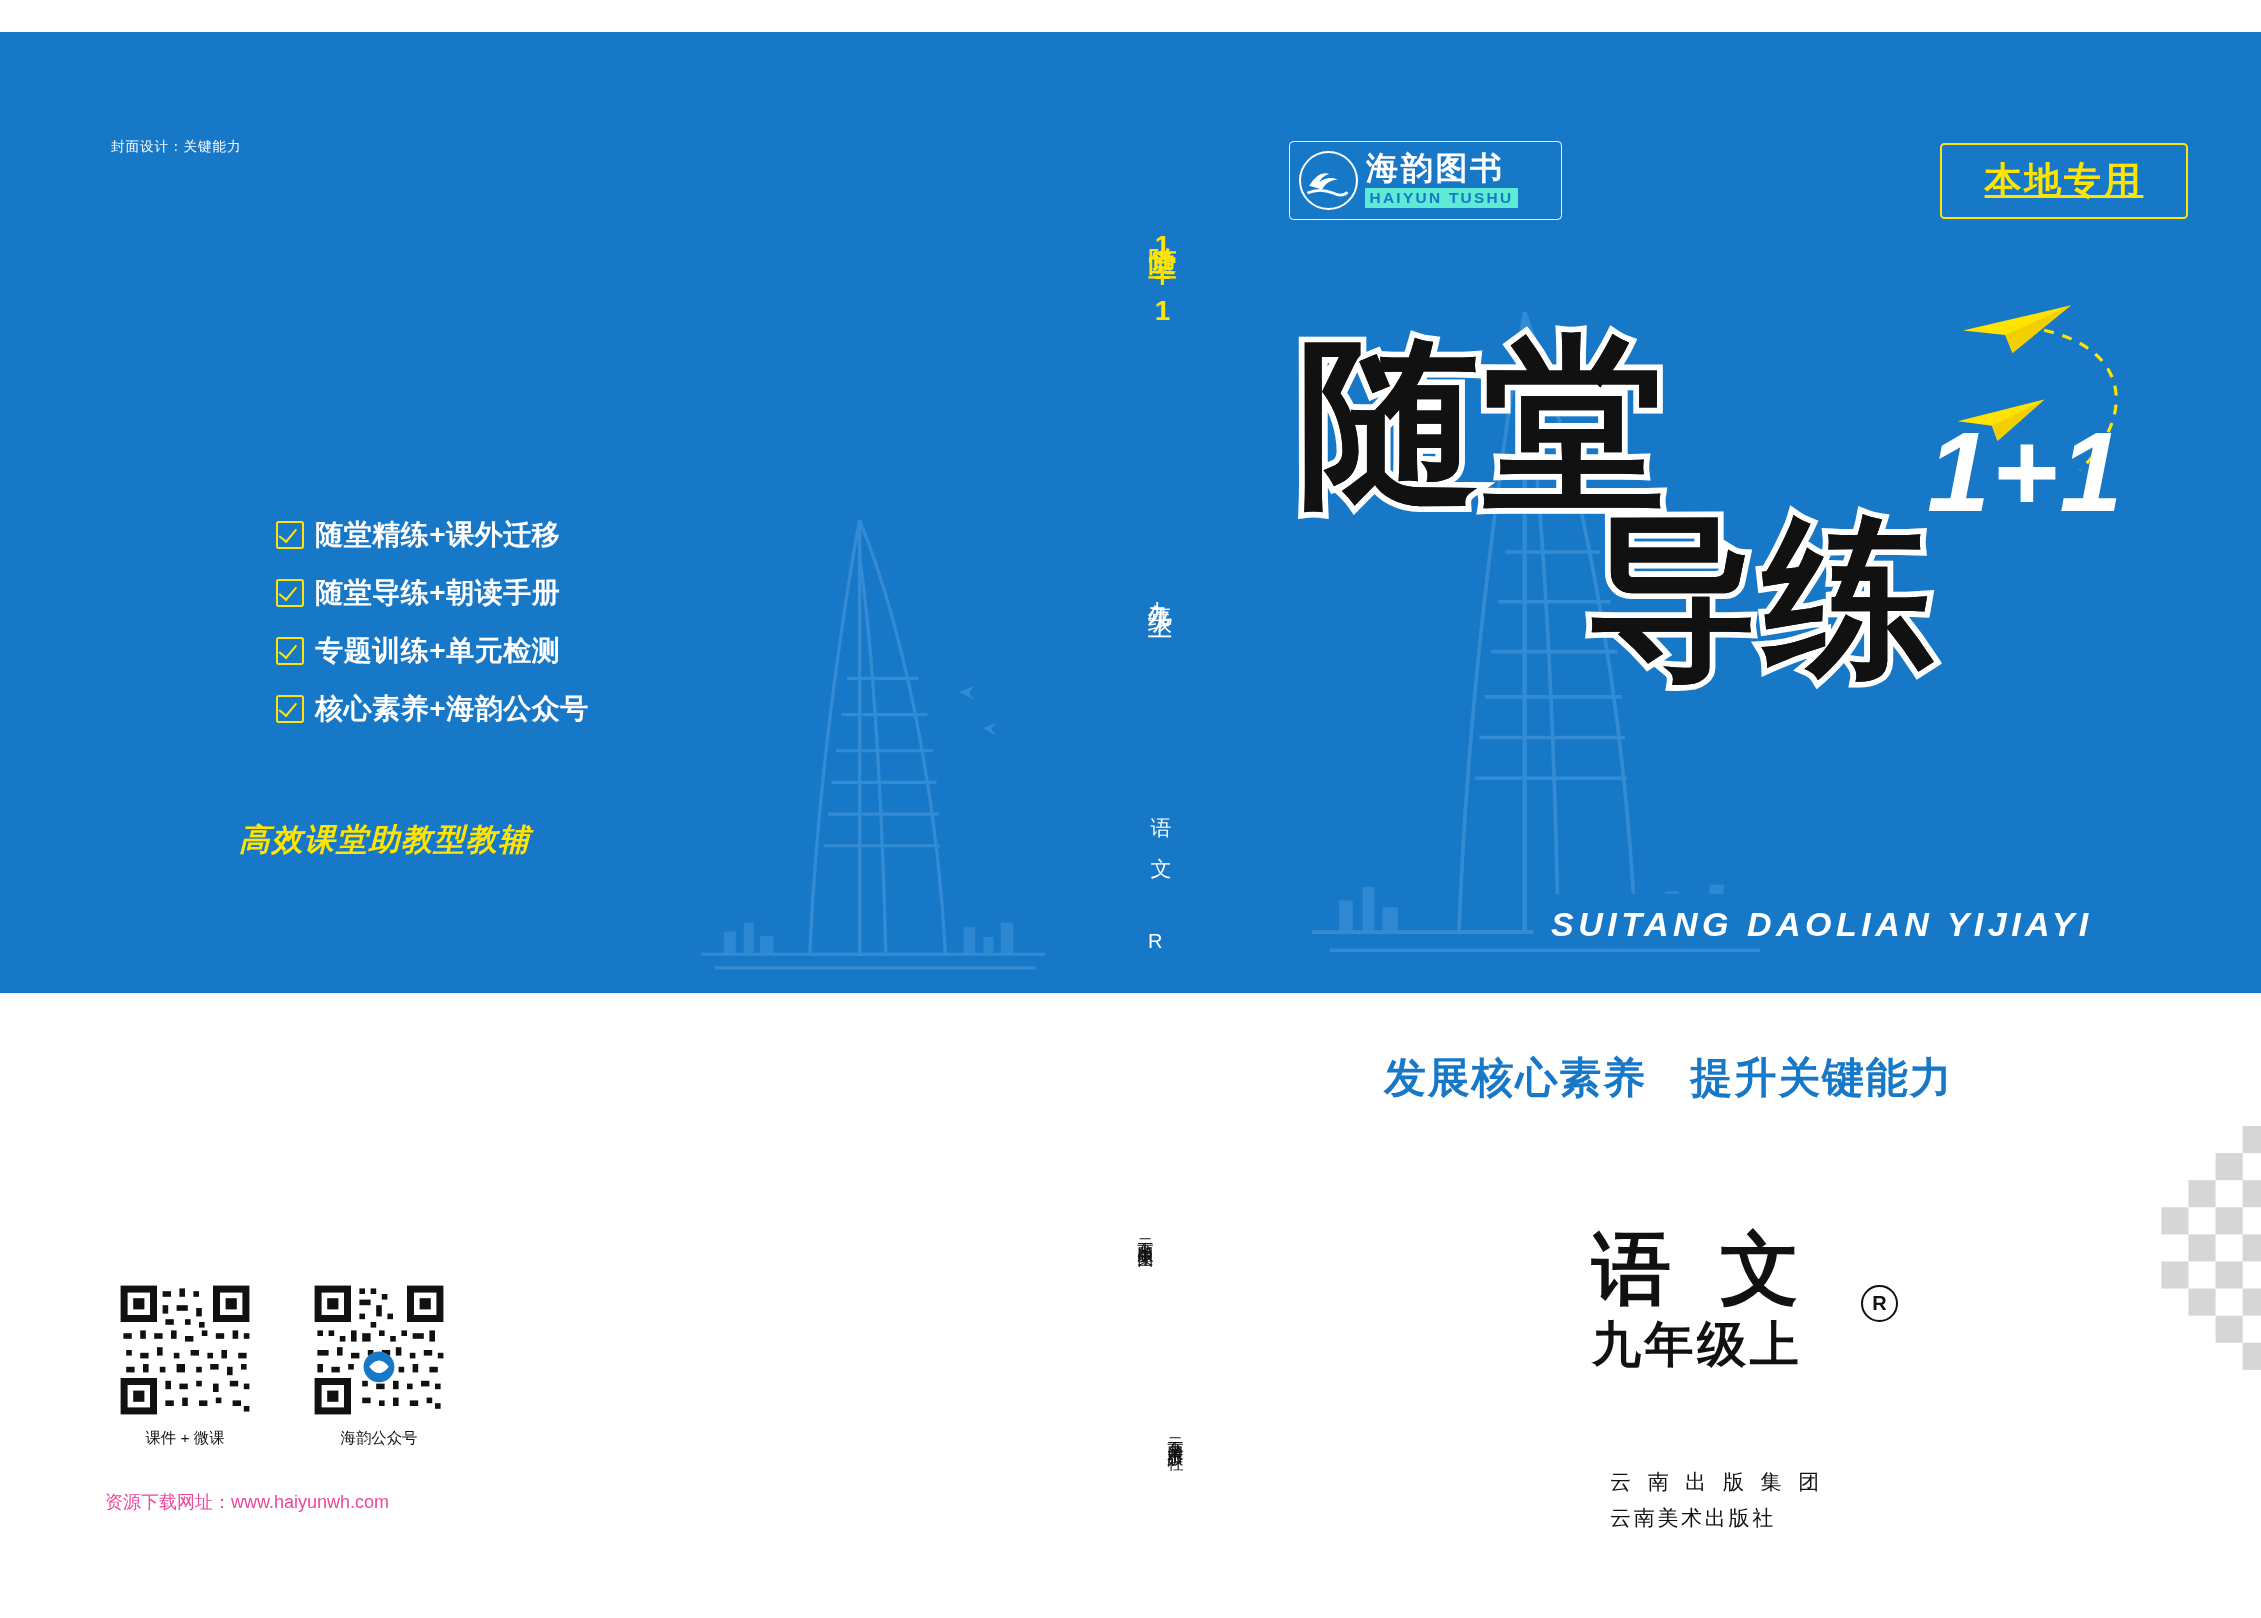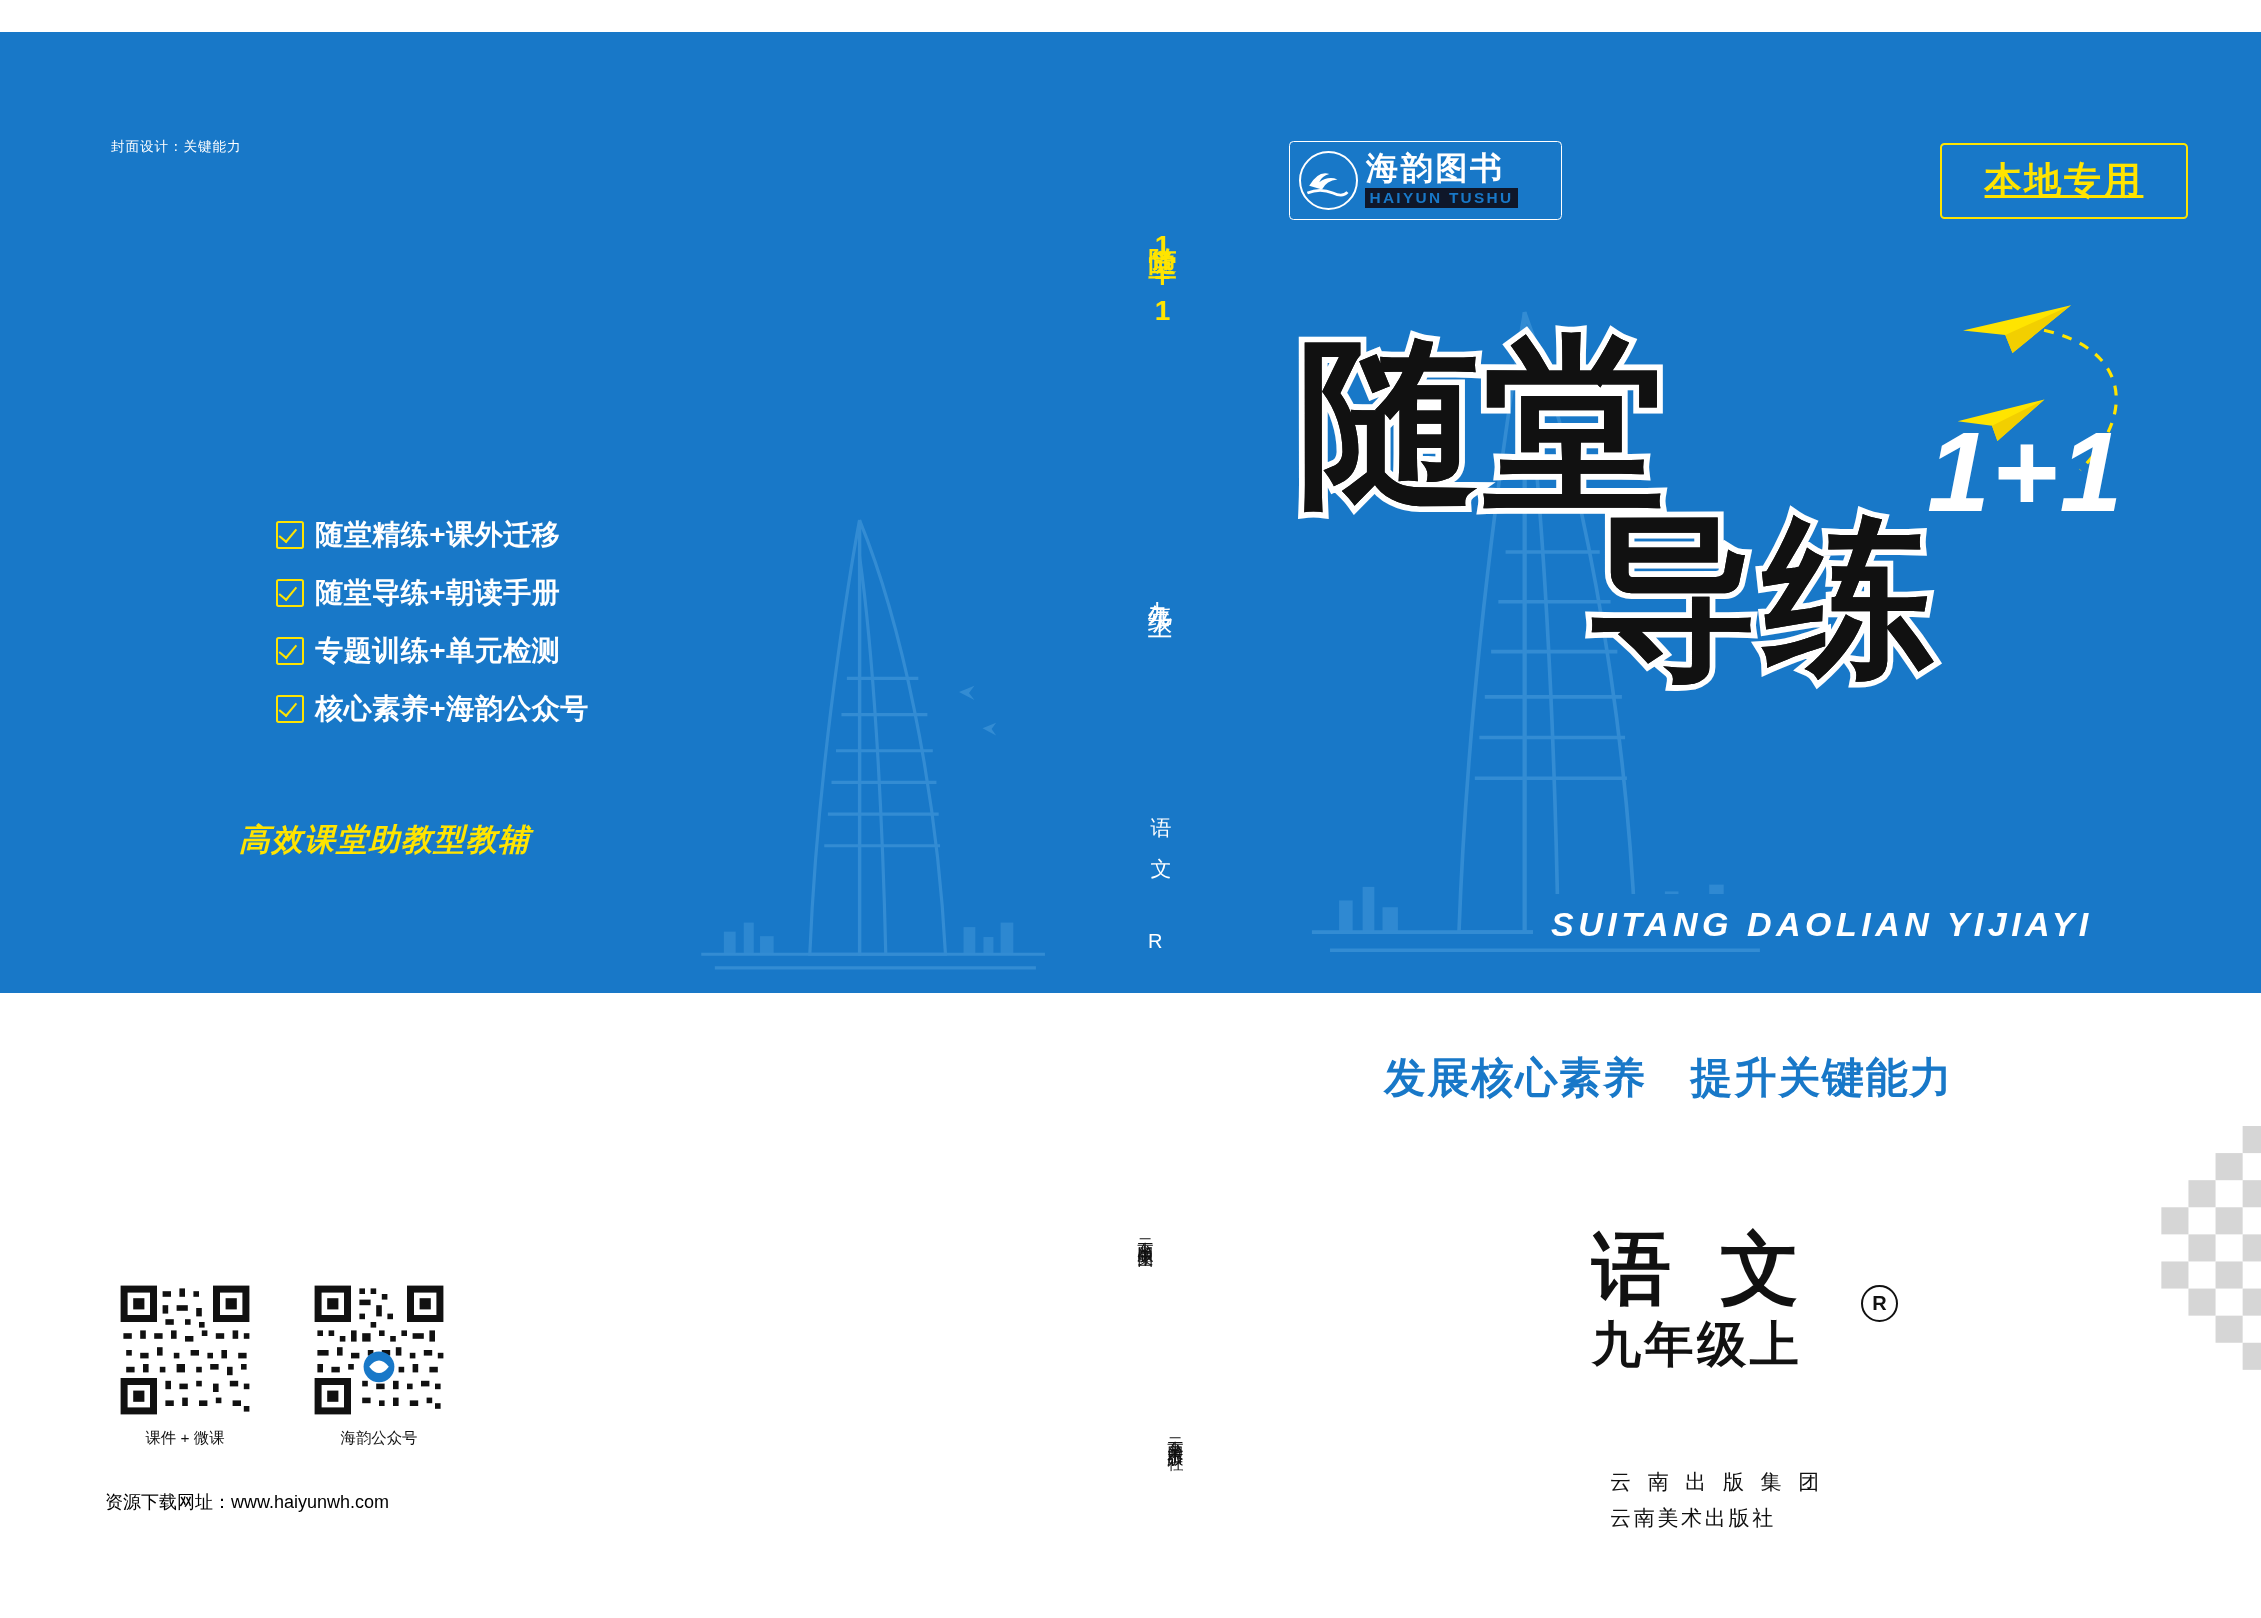--- a/index.html
+++ b/index.html
@@ -34,38 +34,38 @@
            font-style:italic;letter-spacing:1.4px;}
 
   
   .tower-back{position:absolute;left:647px;top:470px;width:407px;height:493px;opacity:.55;}
 
   
   .qrzone{position:absolute;left:115px;top:1248px;}
   .qrs{display:flex;gap:54px;}
   .qrbox{width:140px;height:140px;background:#fff;position:relative;}
   .qrcap{font-size:15.4px;color:#111;text-align:center;margin-top:8.1px;}
-  .weburl{position:absolute;left:105px;top:1458px;font-size:18px;color:#000000;text-align:center;}
+  .weburl{position:absolute;left:105px;top:1458px;font-size:18px;color:#ec4899;text-align:center;}
 
   
   .spine-title{position:absolute;left:1143px;top:194px;font-size:28px;font-weight:bold;color:#ffe400;
                letter-spacing:1.8px;}
   .spine-grade{position:absolute;left:1144px;top:549px;font-size:24.4px;color:#ffffff;letter-spacing:4.5px;}
   .spine-subject{position:absolute;left:1147px;top:769px;font-size:21px;color:#ffffff;letter-spacing:8.1px;}
   .spine-r{position:absolute;left:1148px;top:898px;font-size:20px;color:#ffffff;}
   .spine-pub{position:absolute;left:1135px;top:1194px;font-size:16.3px;color:#111;letter-spacing:2.7px;}
   .spine-pub2{position:absolute;left:1165px;top:1393px;font-size:16.3px;color:#111;letter-spacing:2.7px;}
 
   
   .logo{position:absolute;left:1289px;top:109px;width:271px;height:81px;}
   .logo-box{position:absolute;left:0;top:0;width:271px;height:77px;border:1.8px solid #fff;border-radius:4.5px;}
   .logo-circle{position:absolute;left:10px;top:10px;width:55px;height:55px;border-radius:50%;
                border:2.3px solid #fff;}
   .logo-cn{position:absolute;left:77px;top:6.3px;font-size:32px;font-weight:bold;color:#fff;letter-spacing:2.7px;}
-  .logo-en{position:absolute;left:76px;top:47px;font-size:15.4px;font-weight:bold;color:#1878c8;background:#0f172a;
+  .logo-en{position:absolute;left:76px;top:47px;font-size:15.4px;font-weight:bold;color:#1878c8;background:#5eead4;
            padding:0.9px 4.5px;letter-spacing:2.3px;}
 
   .localbadge{position:absolute;left:1940px;top:111px;width:244px;height:72px;border:2.7px solid #ffe400;
               border-radius:4.5px;display:flex;align-items:center;justify-content:center;}
   .localbadge span{font-size:37px;font-weight:bold;color:#ffe400;letter-spacing:2.7px;text-decoration:underline;}
 
   
   .bigtitle{position:absolute;left:1298px;top:271px;width:927px;height:543px;}
   .t1{position:absolute;left:0;top:0;font-size:181px;font-weight:bold;color:#111;
       -webkit-text-stroke:11.8px #ffffff;paint-order:stroke fill;letter-spacing:4.5px;

